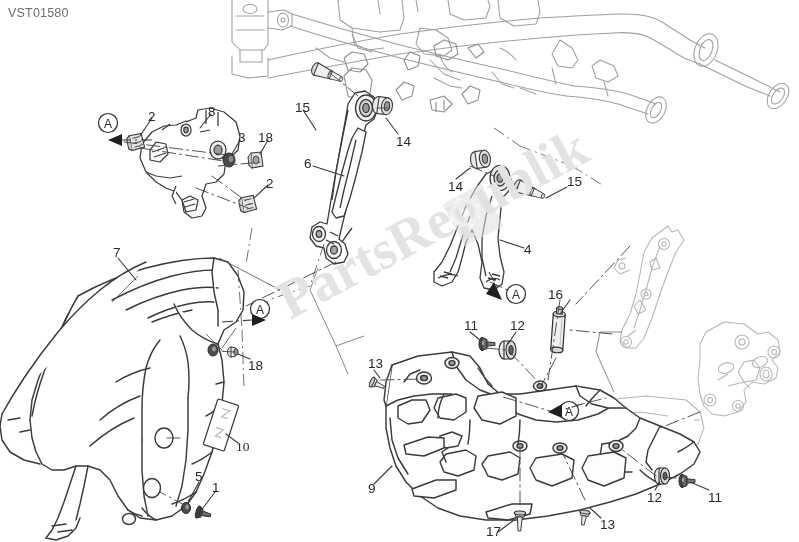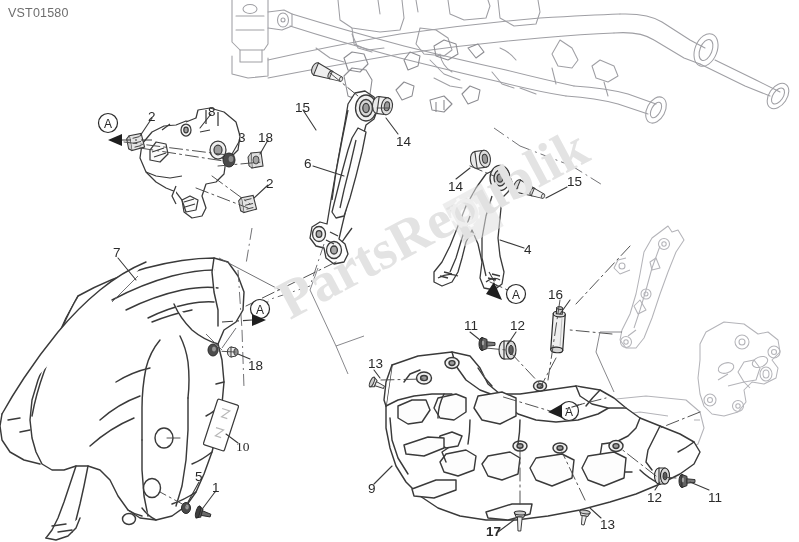--- a/index.html
+++ b/index.html
@@ -577,18 +577,18 @@
   <div class="callout" style="left:113px; top:246px;">7</div>
   <div class="callout" style="left:248px; top:359px;">18</div>
   <div class="callout" style="left:236px; top:440px;font-family:Liberation Serif, serif;">10</div>
   <div class="callout" style="left:195px; top:470px;">5</div>
   <div class="callout" style="left:212px; top:481px;">1</div>
   <div class="callout" style="left:548px; top:288px;">16</div>
   <div class="callout" style="left:464px; top:319px;">11</div>
   <div class="callout" style="left:510px; top:319px;">12</div>
   <div class="callout" style="left:368px; top:357px;">13</div>
   <div class="callout" style="left:368px; top:482px;">9</div>
-  <div class="callout" style="left:486px; top:525px;font-weight:bold;">17</div>
+  <div class="callout" style="left:486px; top:525px;">17</div>
   <div class="callout" style="left:600px; top:518px;">13</div>
   <div class="callout" style="left:647px; top:491px;">12</div>
   <div class="callout" style="left:708px; top:491px;">11</div>
 
 </div>
 
 </body></html>

